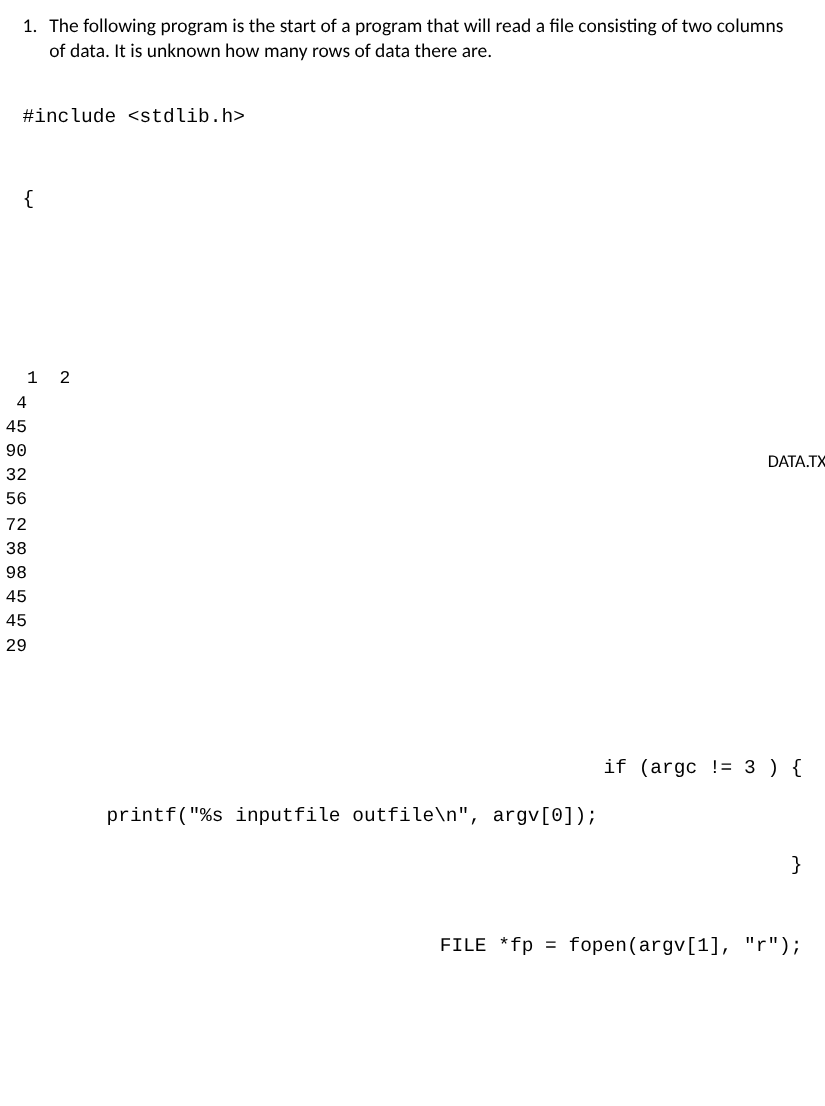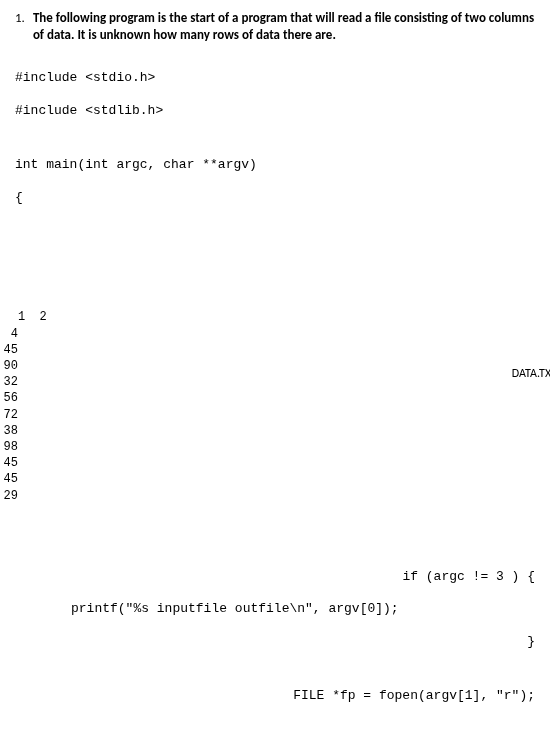--- a/index.html
+++ b/index.html
@@ -14,21 +14,20 @@
   }
   .question-header {
     display: flex;
     margin-bottom: 10px;
   }
   .qnum {
     margin-right: 8px;
   }
   .qtext {
     flex: 1;
-    font-weight: bold;
   }
   .code {
     font-family: "Courier New", monospace;
     font-size: 13px;
     white-space: pre;
     line-height: 1.25;
   }
   .indent1 { padding-left: 28px; text-align: right; }
   .indent2 { padding-left: 56px; }
   .block { margin-top: 6px; margin-bottom: 6px; }
@@ -57,24 +56,22 @@
 </style>
 </head>
 <body>
 
 <div class="question-header">
   <div class="qnum">1.</div>
   <div class="qtext">The following program is the start of a program that will read a file consisting of two columns of data. It is unknown how many rows of data there are.</div>
 </div>
 
 <div class="code">
-<div>#include &lt;stdio.h&gt;</div>
 <div>#include &lt;stdlib.h&gt;</div>
 <div class="block">
-<div>int main(int argc, char **argv)</div>
 <div>{</div>
 </div>
 
 <div class="container">
   <div class="datafile df-wrap">
     <span> 1  2
  3  4
 37 45
 36 90
  2 32

